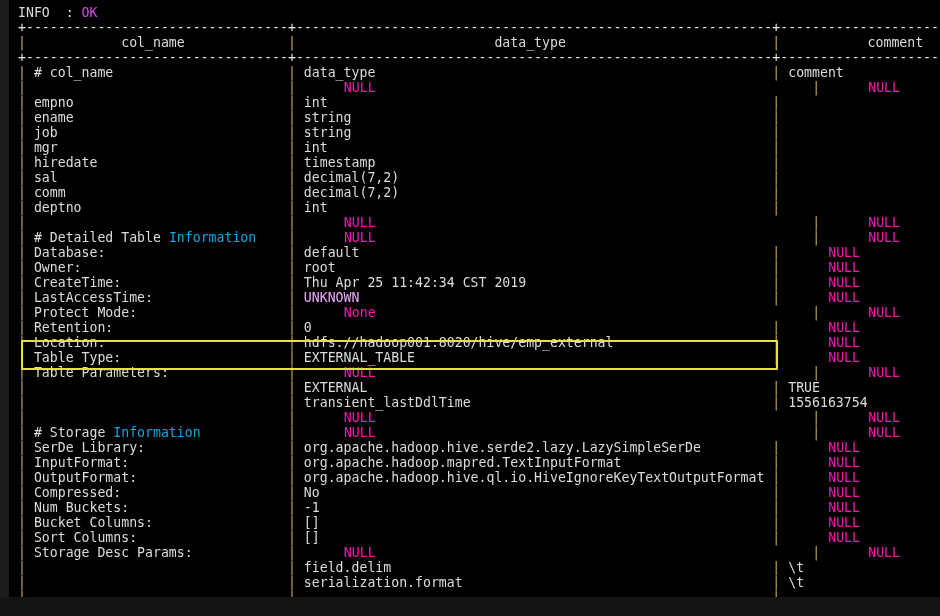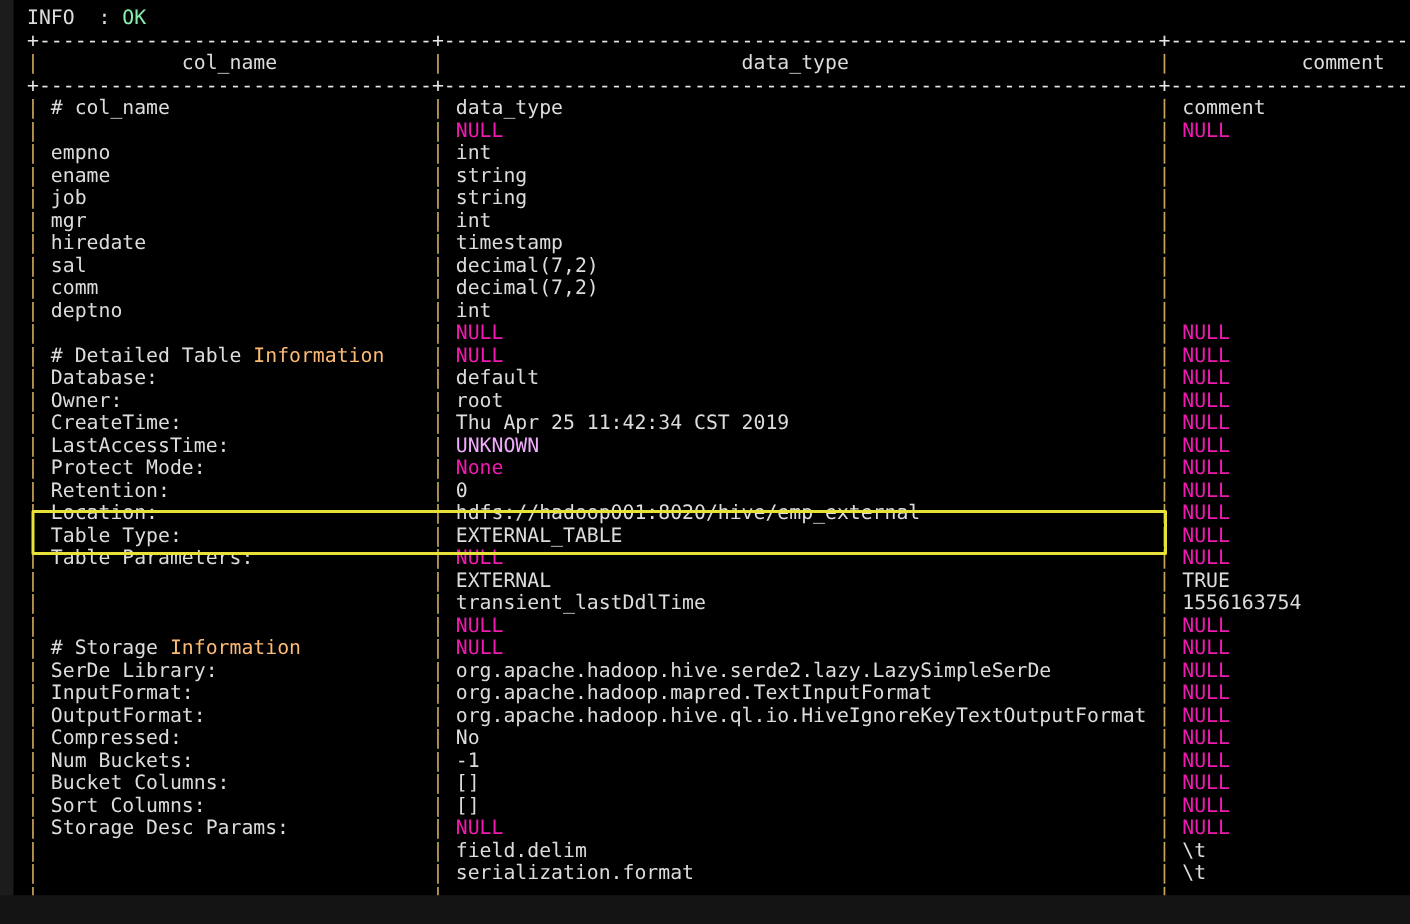--- a/index.html
+++ b/index.html
@@ -60,23 +60,23 @@
     color: #d8d8d8;
   }
   .line {
     height: 15px;
     white-space: pre;
     display: block;
   }
 
   
   .c-white   { color: #dcdcdc; }
-  .c-green   { color: #86efac; }
-  .c-magenta { color: #f01ab0; }
-  .c-cyan    { color: #fdba74; }
+  .c-green   { color: #d946ef; }
+  .c-magenta { color: #f01ab0; margin-left: 40px; }
+  .c-cyan    { color: #0ea5e9; }
   .c-yellow  { color: #f0abfc; }
   .c-rule    { color: #e6e6e6; }
   .c-bar     { color: #c8a45a; }
 
   
   #highlight-box {
     position: absolute;
     left: 21px;
     top: 340px;
     width: 757px;

